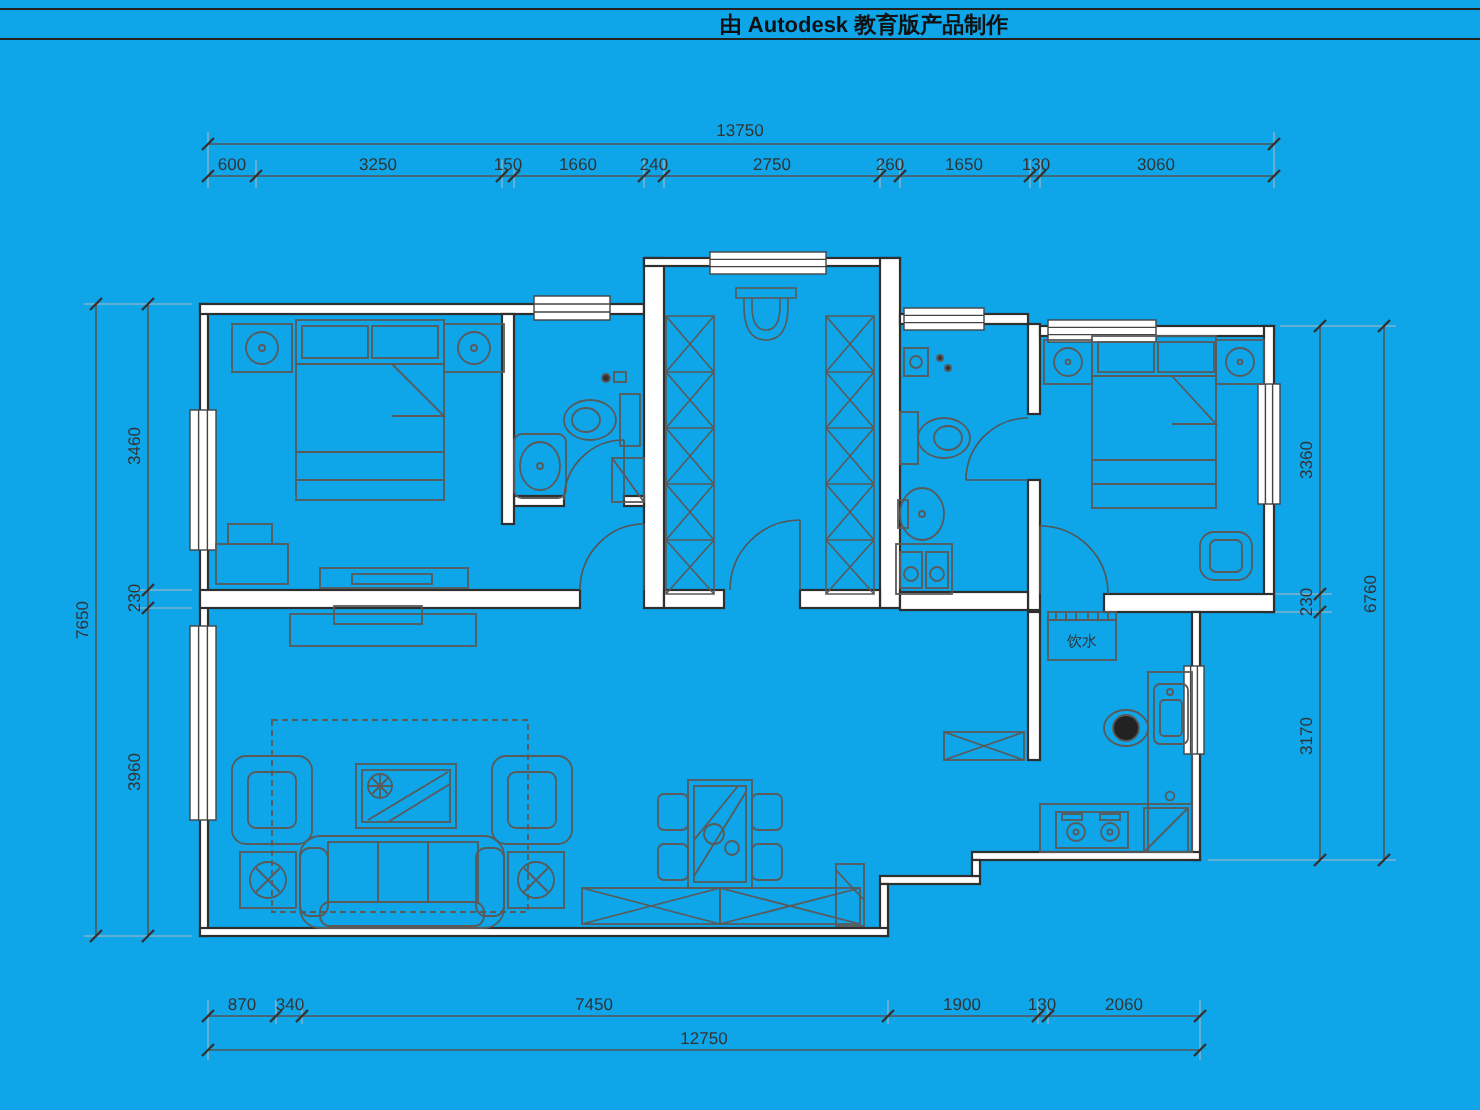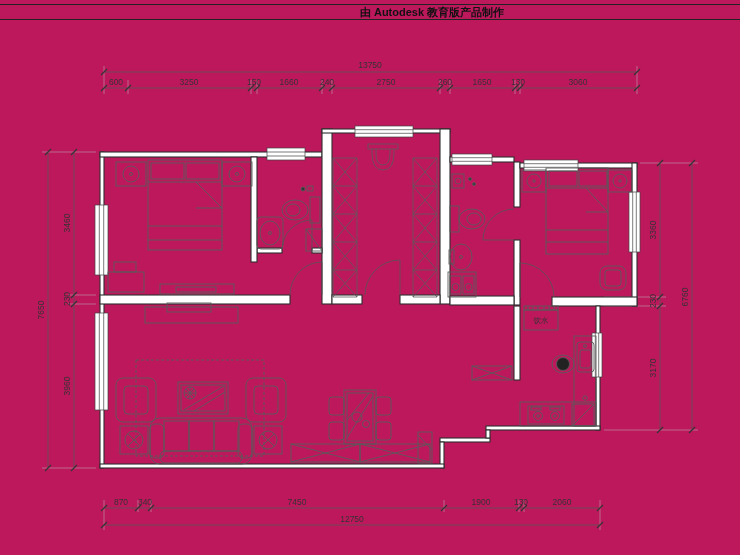--- a/index.html
+++ b/index.html
@@ -1,16 +1,16 @@
 <!DOCTYPE html>
 <html><head>
 <meta charset="utf-8">
 <style>
   html,body{margin:0;padding:0;background:#fff;}
-  .page{position:relative;width:740px;height:555px;background:#be185d;overflow:hidden;
+  .page{position:relative;width:740px;height:555px;background:#0ea5e9;overflow:hidden;
         font-family:"Liberation Sans", sans-serif;}
   svg text{font-family:"Liberation Sans", sans-serif;fill:#333;}
   .dimtxt{font-size:8.5px;}
   .title-text{font-size:11px;font-weight:600;fill:#111;}
   .kitchen-label{font-size:7.5px;}
 </style>
 </head>
 <body>
 
 <div class="page">

